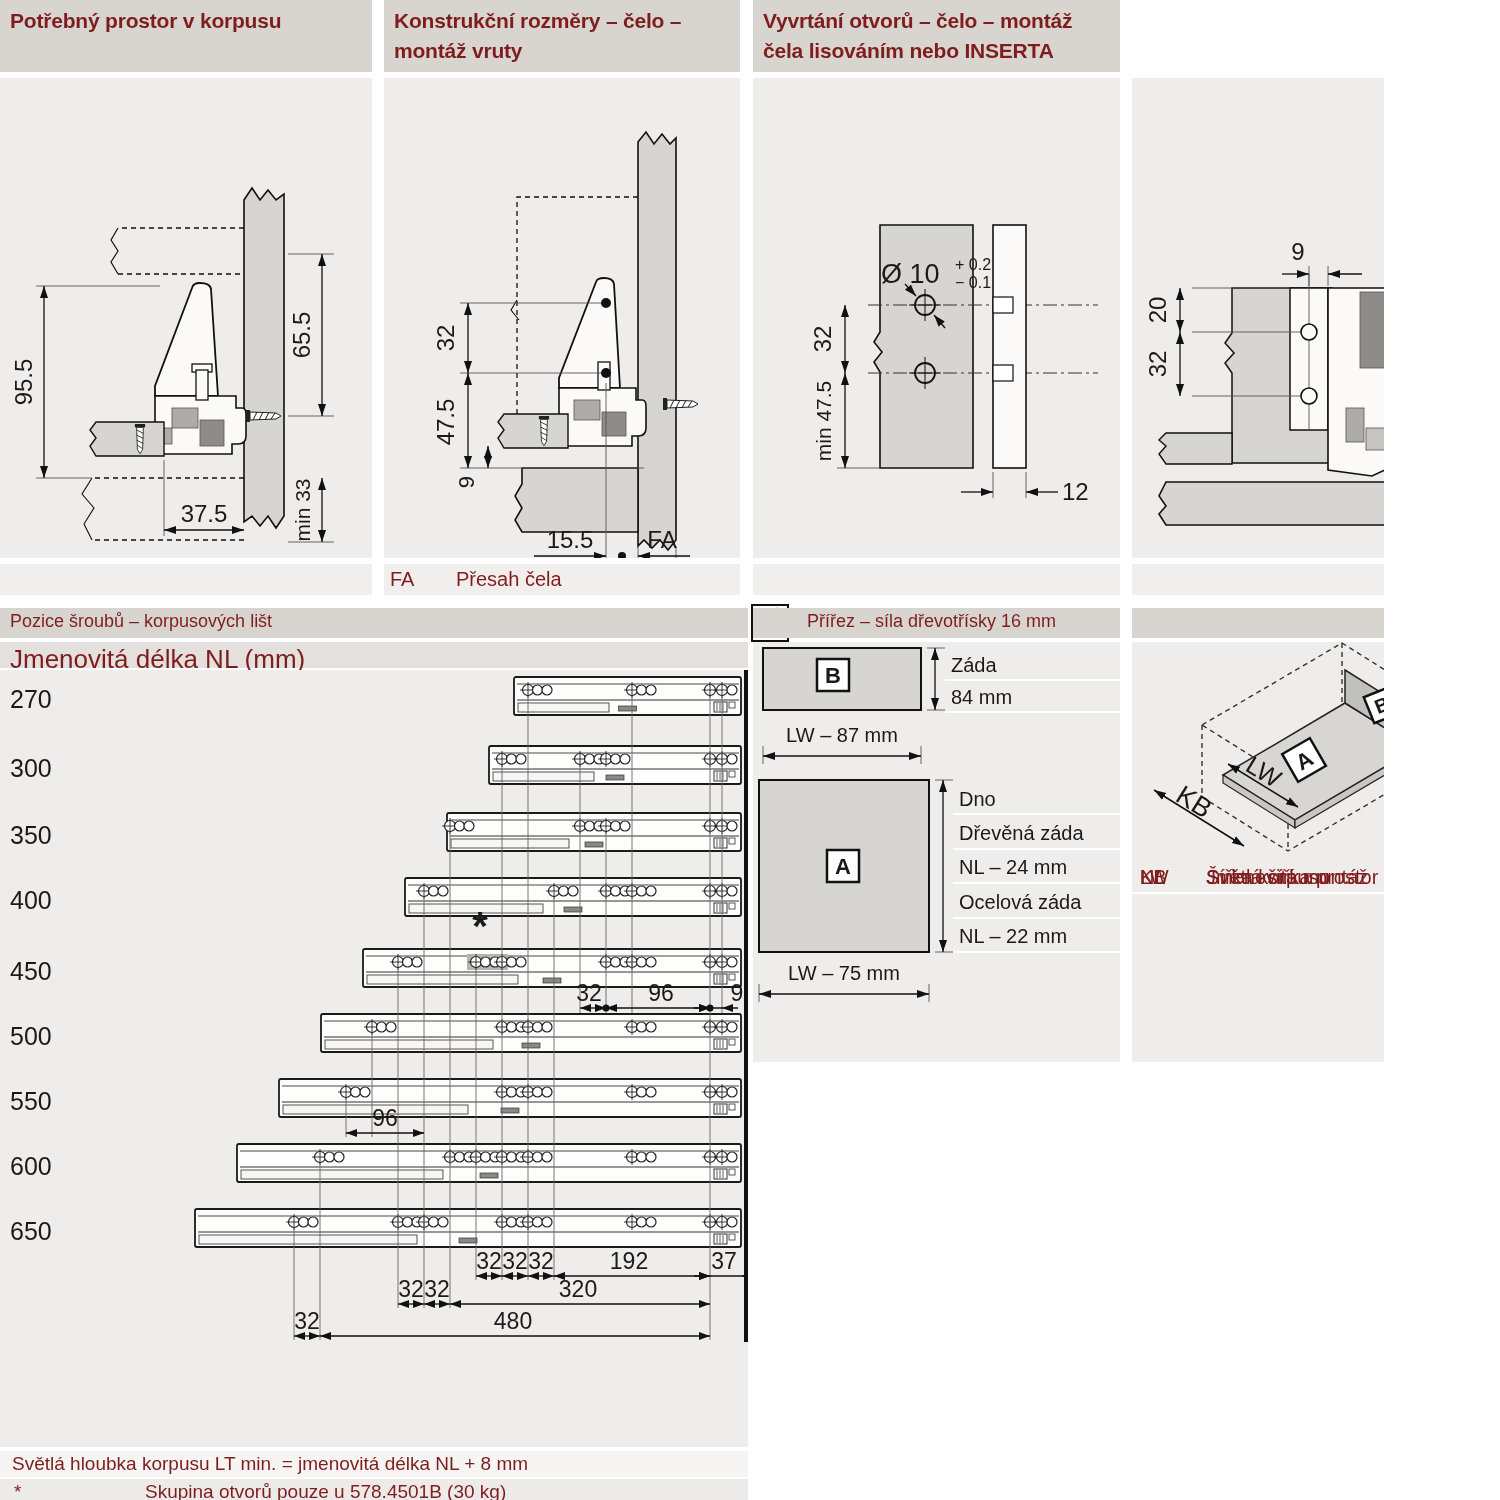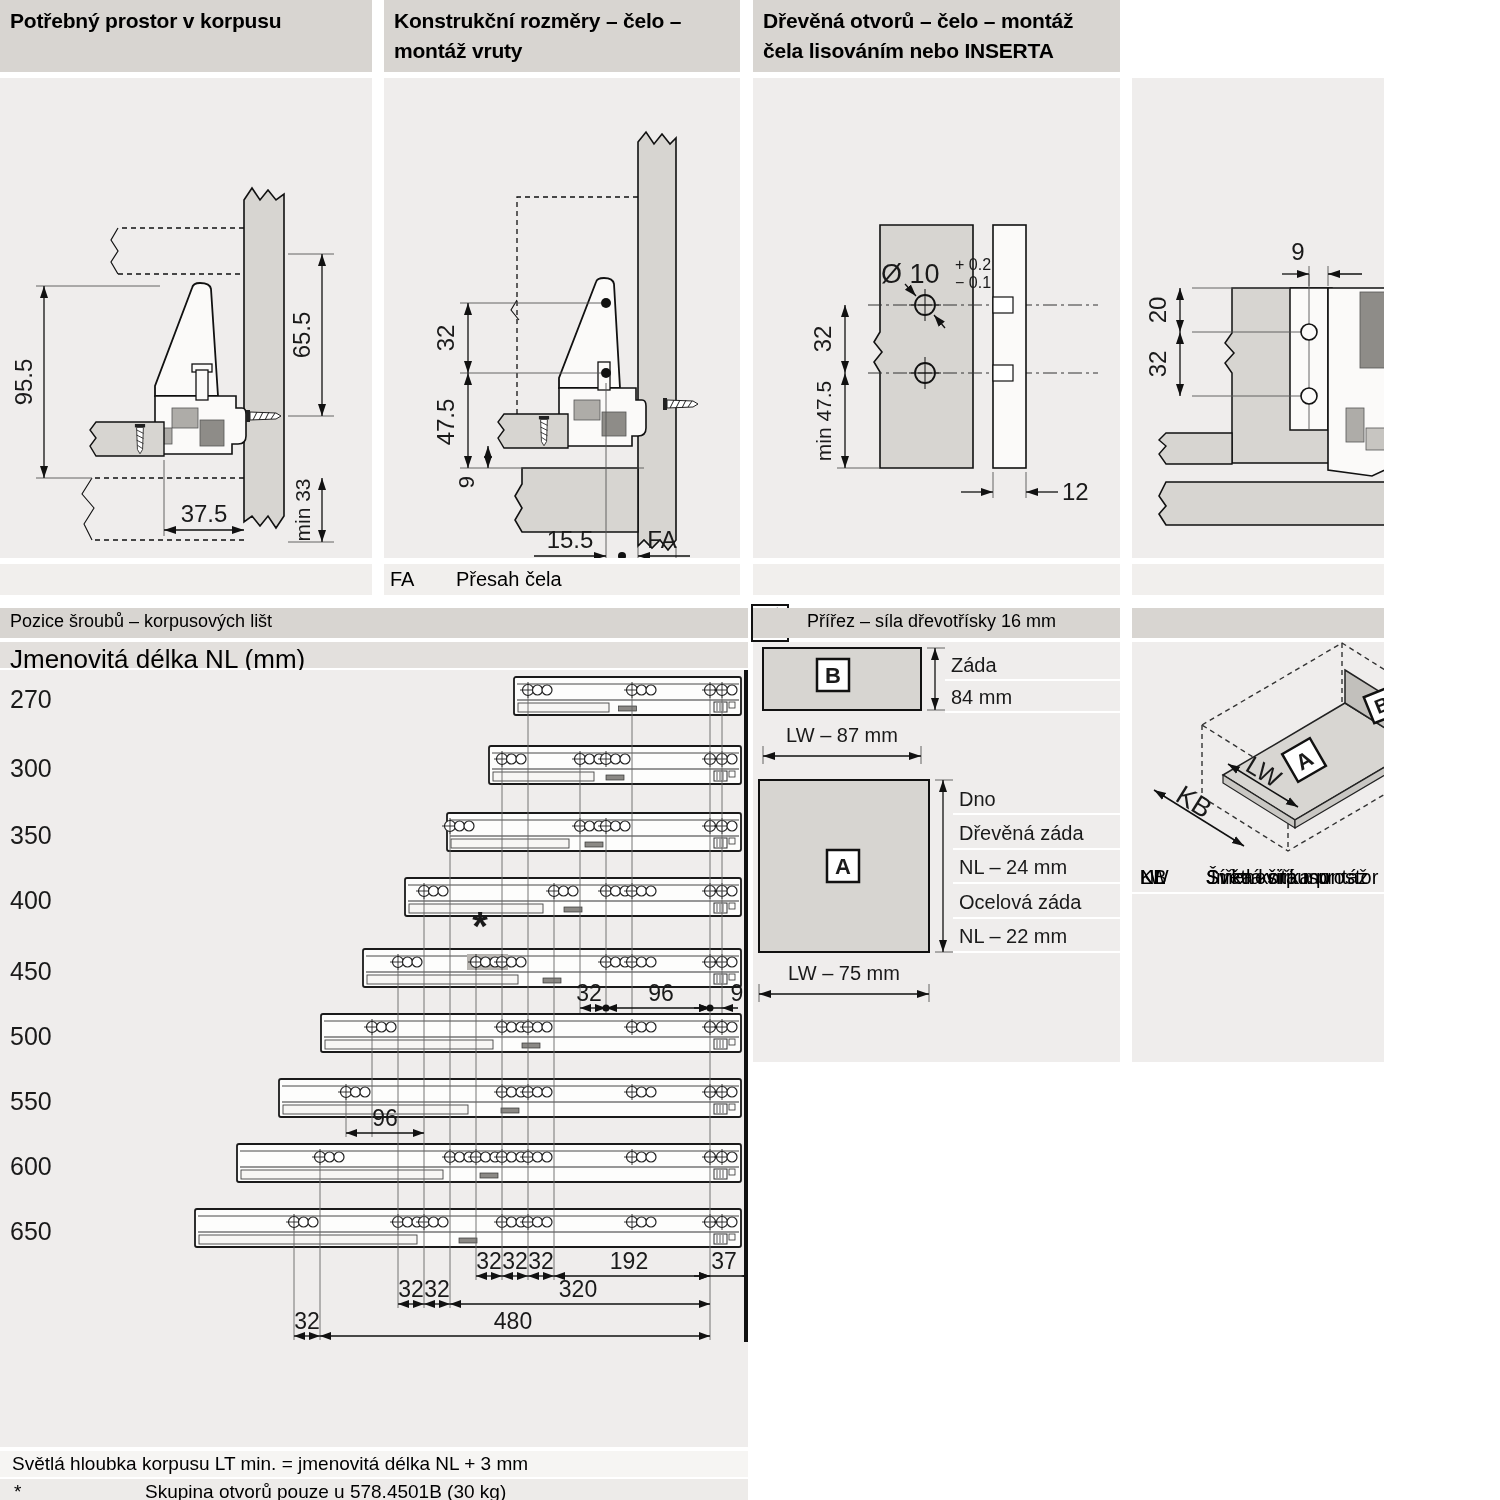--- a/index.html
+++ b/index.html
@@ -1,17 +1,17 @@
 <!DOCTYPE html>
 <html><head>
 <meta charset="utf-8">
 <style>
   html,body{margin:0;padding:0;background:#fff;}
   .page{position:relative;width:1384px;height:1500px;background:#ffffff;
-        font-family:"Liberation Sans",sans-serif;color:#000000;overflow:hidden;}
+        font-family:"Liberation Sans",sans-serif;color:#7f1d1d;overflow:hidden;}
   .phdr{position:absolute;top:0;height:72px;background:#d8d5d1;box-sizing:border-box;padding:6px 0 0 10px;}
   .ptitle{font-size:21px;font-weight:bold;line-height:30px;letter-spacing:-0.2px;}
   .pbody{position:absolute;top:78px;height:480px;background:#efedec;}
   .pfoot{position:absolute;top:564px;height:31px;background:#f1efed;font-size:20px;}
   .pfoot span{position:absolute;top:4px;}
   .bar{position:absolute;background:#d8d5d1;box-sizing:border-box;}
   .bar .btxt{font-size:18px;font-weight:normal;padding:3px 0 0 10px;display:block;}
   .subbar{position:absolute;background:#e3e0dd;box-sizing:border-box;font-size:26px;padding:2px 0 0 10px;}
   .body-block{position:absolute;background:#efedec;}
   .fn1{position:absolute;left:0;top:1451px;width:748px;height:26px;background:#f6f5f3;font-size:19px;}
@@ -132,21 +132,21 @@
       <text x="186" y="470" font-size="24" text-anchor="middle">15.5</text>
       <text x="278" y="470" font-size="24" text-anchor="middle">FA</text>
     </svg>
   </div>
   <div class="pfoot" style="left:384px;width:356px">
     <span style="left:6px">FA</span>
     <span style="left:72px">Přesah čela</span>
   </div>
 
   <div class="phdr" style="left:753px;width:367px">
-    <div class="ptitle">Dřevěná otvorů – čelo – montáž</div>
+    <div class="ptitle">Vyvrtání otvorů – čelo – montáž</div>
     <div class="ptitle">čela lisováním nebo INSERTA</div>
   </div>
   <div class="pbody" style="left:753px;width:367px">
     <svg width="367" height="480" viewBox="0 0 367 480">
       <path d="M127,147 H220 V390 H127 V294 L121,284 129,274 121,264 127,254 Z" fill="#d7d5d1" stroke="#111" stroke-width="1.6"></path>
       <path d="M115,227 H345 M115,295 H345" stroke="#333" stroke-width="1" stroke-dasharray="14,4,3,4" fill="none"></path>
       <circle cx="172" cy="227" r="10" fill="none" stroke="#111" stroke-width="1.8"></circle>
       <path d="M156,227 H188 M172,211 V243" stroke="#111" stroke-width="1"></path>
       <circle cx="172" cy="295" r="10" fill="none" stroke="#111" stroke-width="1.8"></circle>
       <path d="M156,295 H188 M172,279 V311" stroke="#111" stroke-width="1"></path>
@@ -634,21 +634,21 @@
         <line x1="320" y1="666" x2="710" y2="666" stroke="#111" stroke-width="1.3"></line>
         <polygon points="320,666 331,662 331,670" fill="#111"></polygon>
         <polygon points="710,666 699,662 699,670" fill="#111"></polygon>
         <text x="513" y="659" font-size="23" text-anchor="middle">480</text>
         <circle cx="606" cy="338" r="3.5" fill="#111"></circle>
         <circle cx="710" cy="338" r="3.5" fill="#111"></circle>
         <rect x="744" y="0" width="5" height="672" fill="#111"></rect>
       </svg>
   </div>
   <div class="fn1">
-    <span style="left:12px">Světlá hloubka korpusu LT min. = jmenovitá délka NL + 3 mm</span>
+    <span style="left:12px">Světlá hloubka korpusu LT min. = jmenovitá délka NL + 8 mm</span>
   </div>
   <div class="fn2">
     <span style="left:14px">*</span>
     <span style="left:145px">Skupina otvorů pouze u 578.4501B (30 kg)</span>
   </div>
 
   <div class="icon-box">
     <svg width="34" height="34" viewBox="0 0 34 34">
       <polygon points="5,20 31,5 31,20" fill="#c8c6c2"></polygon>
       <path d="M5,20 l4,-2 0,-2 4,-2 0,-2 4,-2 0,-2 4,-2 0,-2 4,-2" fill="none" stroke="#8f8d89" stroke-width="1.5"></path>

